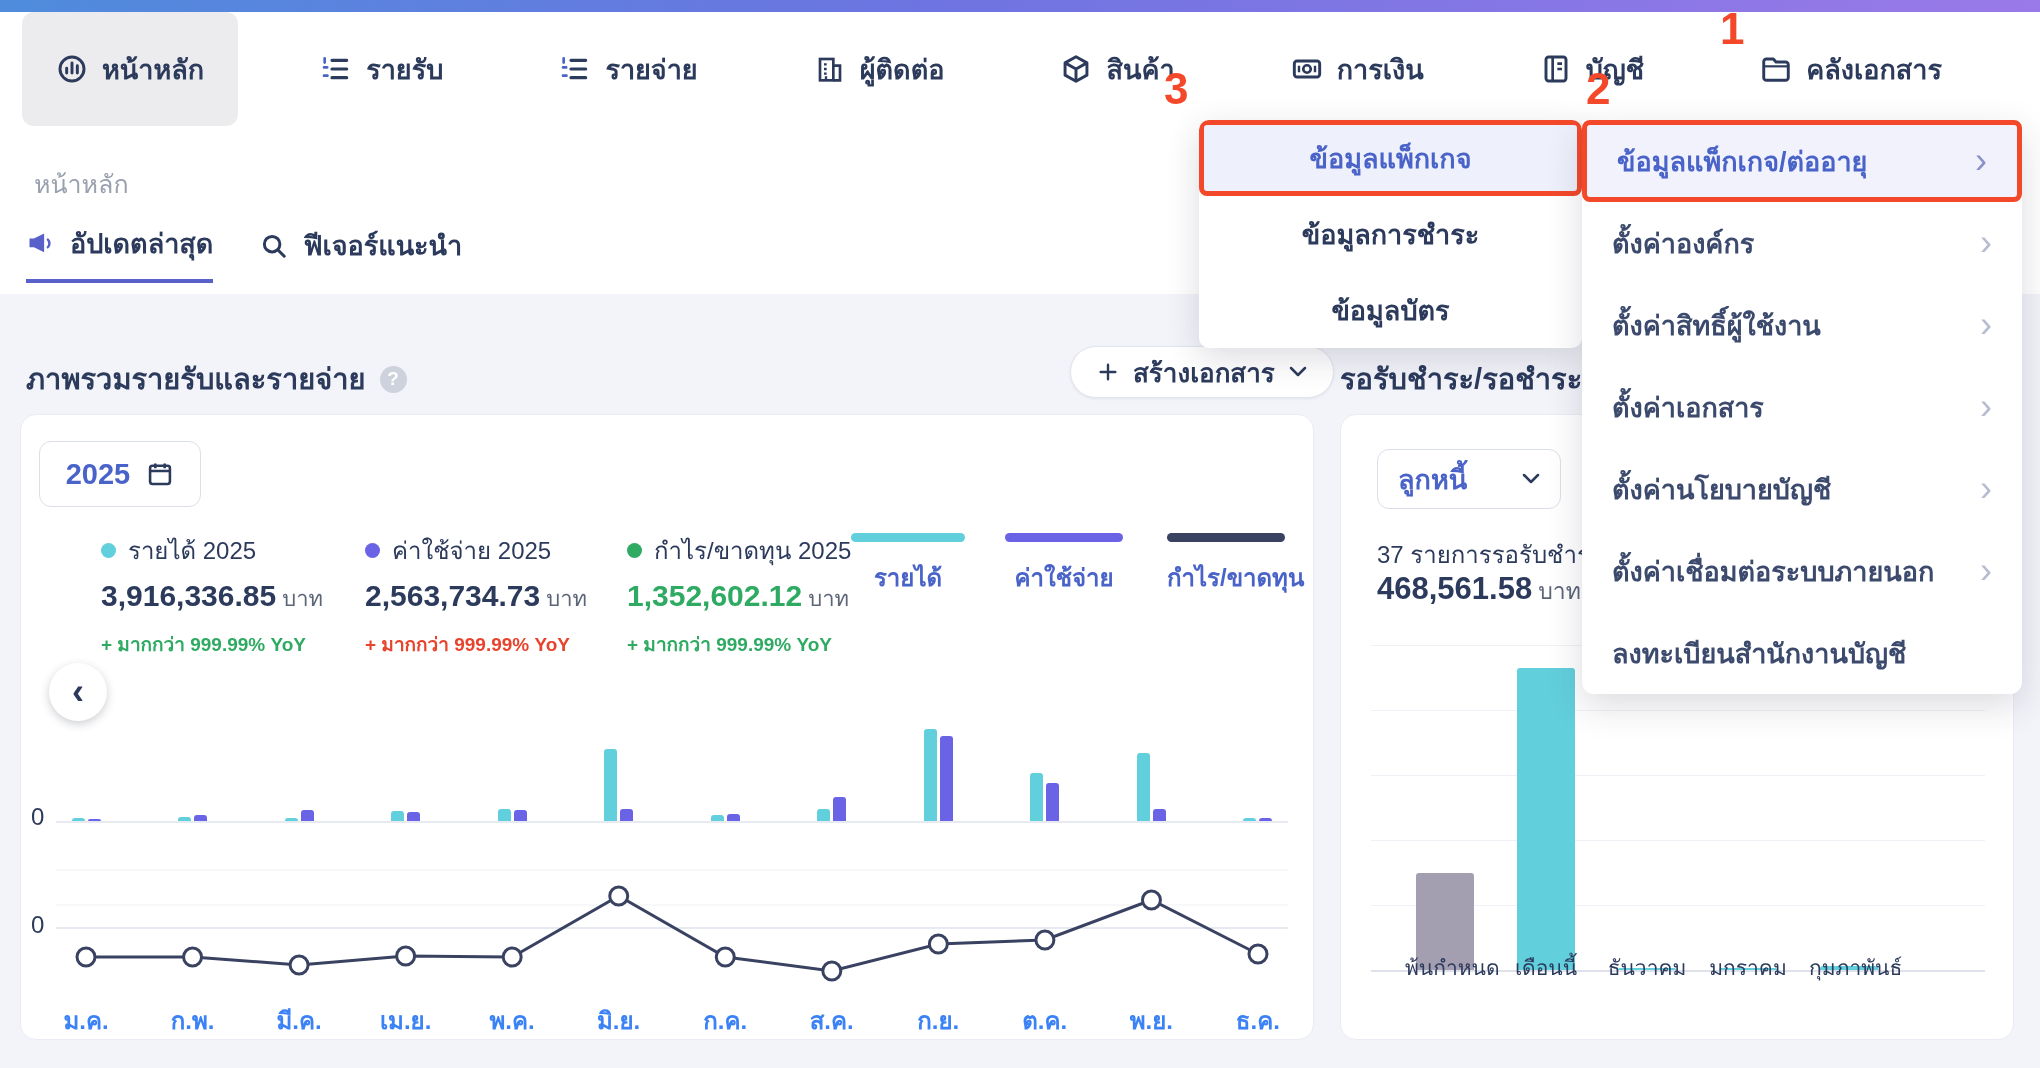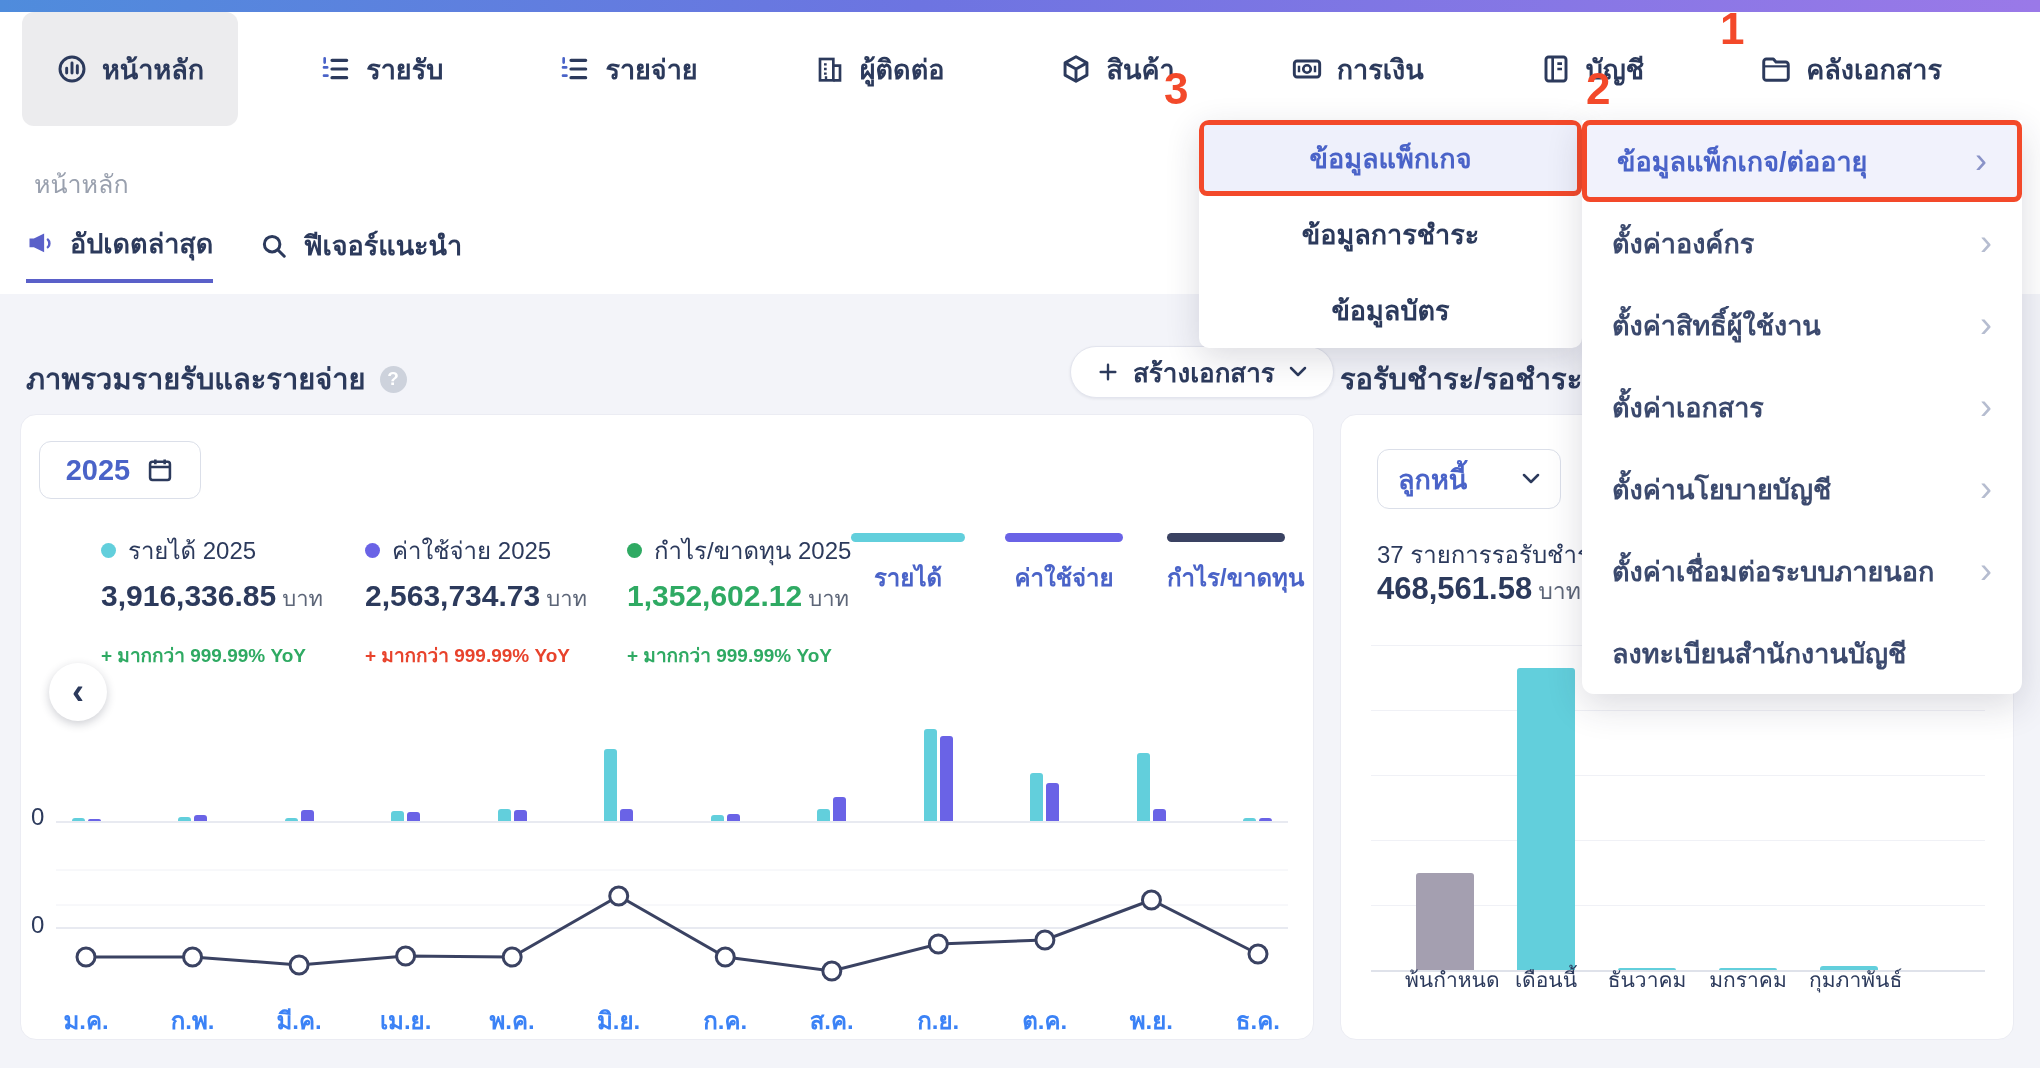--- a/index.html
+++ b/index.html
@@ -27,30 +27,30 @@
   #overview-head{left:26px}
   #pending-head{left:1340px}
   .qmark{width:27px;height:27px;border-radius:50%;background:#cdd2dc;color:#fff;font-size:19px;font-weight:700;display:inline-flex;align-items:center;justify-content:center;cursor:pointer;flex:0 0 auto}
 
   .create-btn{position:absolute;left:1070px;top:346px;height:52px;display:flex;align-items:center;gap:14px;background:#fff;border:1px solid #e3e5ee;border-radius:28px;padding:0 26px;font-size:26px;font-weight:700;color:#2c3a5c;box-shadow:0 1px 3px rgba(30,35,60,.08);cursor:pointer;z-index:2}
 
   .card{position:absolute;top:414px;background:#fff;border:1px solid #ebecf3;border-radius:16px;z-index:2}
   #main-card{left:20px;width:1294px;height:626px}
   #right-card{left:1340px;width:674px;height:626px}
 
-  .year-btn{position:absolute;left:18px;top:26px;height:58px;width:162px;display:flex;align-items:center;justify-content:center;gap:16px;border:1px solid #dbdfe9;border-radius:12px;font-size:29px;font-weight:700;color:#4a63c8;cursor:pointer;background:#fff}
+  .year-btn{position:absolute;left:18px;top:26px;height:66px;width:162px;display:flex;align-items:center;justify-content:center;gap:16px;border:1px solid #dbdfe9;border-radius:12px;font-size:29px;font-weight:700;color:#4a63c8;cursor:pointer;background:#fff}
   .year-btn .cal{display:flex;width:28px;height:28px;color:#2c3a5c}
 
   .stat{position:absolute;top:116px}
   #stat-0{left:80px}#stat-1{left:344px}#stat-2{left:606px}
   .stat-label{display:flex;align-items:center;gap:12px;font-size:24px;color:#2c3a5c}
   .dot{width:15px;height:15px;border-radius:50%}
   .stat-value{margin-top:9px;font-size:30px;font-weight:800;color:#2c3a5c;white-space:nowrap}
   .stat-value .unit{font-size:22px;font-weight:400;color:#5d6678;margin-left:6px}
-  .yoy{margin-top:24px;font-size:19px;font-weight:700;white-space:nowrap}
+  .yoy{margin-top:13px;font-size:19px;font-weight:700;white-space:nowrap}
 
   .lseg{position:absolute;top:118px;text-align:center;cursor:pointer}
   #lseg-0{left:830px;width:114px}#lseg-1{left:984px;width:118px}#lseg-2{left:1146px;width:118px}
   .lbar{height:9px;border-radius:5px}
   .ltext{margin-top:16px;font-size:24px;font-weight:600;color:#4a63c8;white-space:nowrap}
 
   .back-btn{position:absolute;left:28px;top:248px;width:58px;height:58px;border-radius:50%;background:#fff;box-shadow:0 3px 10px rgba(30,35,60,.22);display:flex;align-items:center;justify-content:center;font-size:36px;font-weight:700;color:#2c3a5c;cursor:pointer;z-index:3;line-height:1}
 
   .baseline{position:absolute;left:35px;top:406px;width:1232px;height:2px;background:#e8eaf1}
   .bars{position:absolute;left:35px;top:294px;width:1232px;height:112px;display:flex;justify-content:space-between;align-items:flex-end}
@@ -65,21 +65,21 @@
 
   .filter-btn{position:absolute;left:36px;top:34px;width:184px;height:60px;display:flex;align-items:center;justify-content:space-between;padding:0 20px;border:1px solid #dbdfe9;border-radius:12px;font-size:27px;font-weight:700;color:#4a63c8;cursor:pointer;background:#fff}
   .count-line{position:absolute;left:36px;top:120px;font-size:24px;color:#2c3a5c;white-space:nowrap}
   .amount-line{position:absolute;left:36px;top:156px;font-size:31px;font-weight:800;color:#2c3a5c;white-space:nowrap}
   .amount-line .unit{font-size:23px;font-weight:400;color:#5d6678;margin-left:6px}
   .pgrid{position:absolute;left:30px;width:614px;height:1px;background:#f0f1f6}
   .pgrid.base{height:2px;background:#dfe2ea}
   .pslots{position:absolute;left:64px;top:253px;width:484px;height:302px;display:flex;justify-content:space-between;align-items:flex-end}
   .pslot{width:80px;height:100%;display:flex;justify-content:center;align-items:flex-end}
   .pbar{width:58px;border-radius:3px 3px 0 0}
-  .plabels{position:absolute;left:64px;top:548px;width:484px;display:flex;justify-content:space-between}
+  .plabels{position:absolute;left:64px;top:536px;width:484px;display:flex;justify-content:space-between}
   .plabels span{width:80px;text-align:center;font-size:21px;color:#2c3a5c;white-space:nowrap}
 
   .submenu{position:absolute;left:1199px;top:120px;width:383px;background:#fff;border-radius:10px;box-shadow:0 10px 34px rgba(35,40,70,.16);z-index:30;overflow:hidden}
   .submenu-item{height:76px;display:flex;align-items:center;justify-content:center;font-size:27px;font-weight:600;color:#2c3a5c;cursor:pointer}
   .submenu-item.first{background:#eef0fb;color:#4a63c8;border:5px solid #f3492a;border-radius:8px}
 
   .menu{position:absolute;left:1582px;top:120px;width:440px;background:#fff;border-radius:0 0 12px 12px;box-shadow:0 12px 36px rgba(35,40,70,.16);z-index:30;overflow:hidden}
   .menu-item{height:82px;display:flex;align-items:center;justify-content:space-between;padding:0 30px;font-size:27px;font-weight:600;color:#3c4a6e;cursor:pointer}
   .menu-item .chev{font-size:36px;color:#b6bdd0;font-weight:400;line-height:1}
   .menu-item.first{background:#f1f2fc;color:#4a63c8;border:5px solid #f3492a;border-radius:8px}

